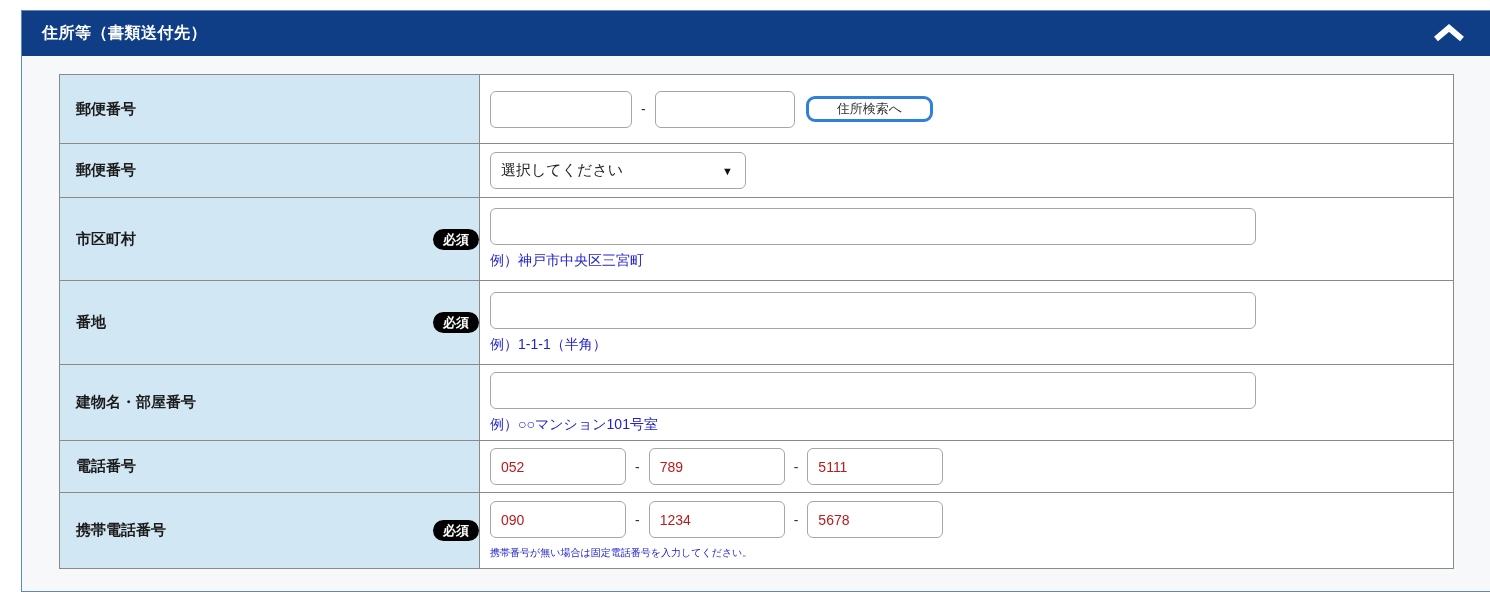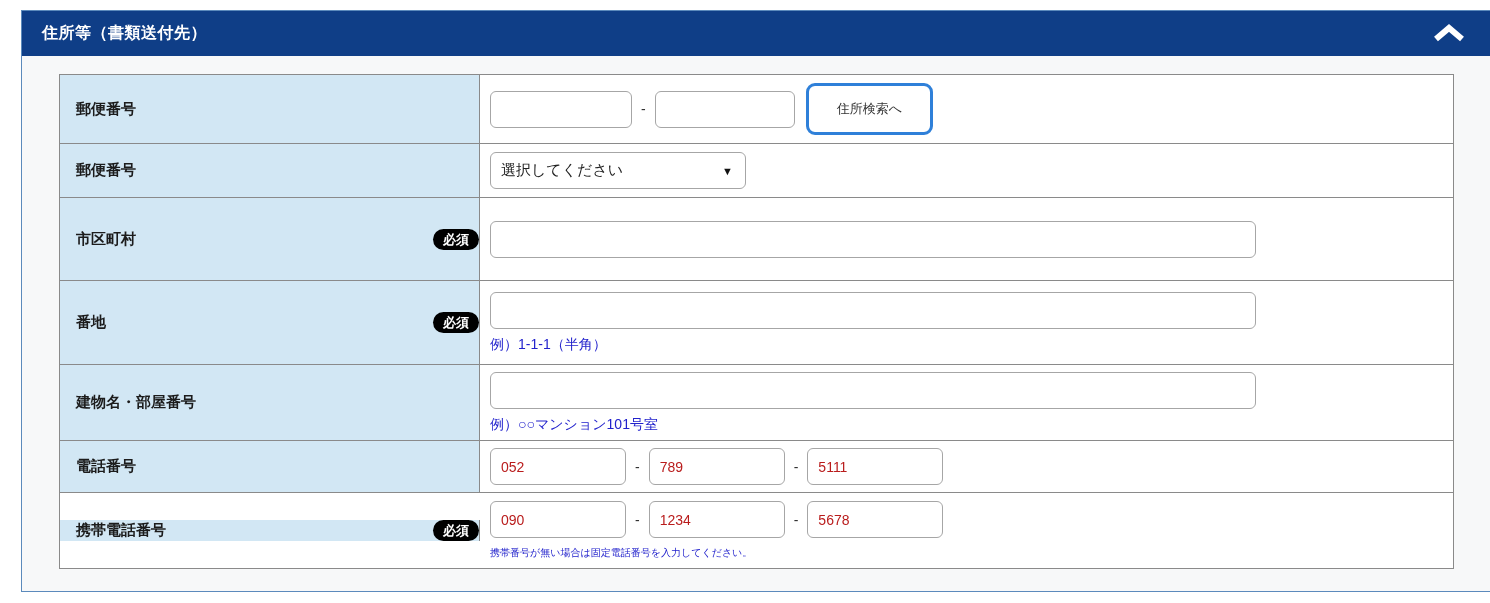--- a/index.html
+++ b/index.html
@@ -40,21 +40,21 @@
     position: absolute;
     left: 37px; top: 63px;
     width: 1395px;
     background: #ffffff;
     border: 1px solid #8a8a8a;
   }
   .row {
     display: flex;
     border-bottom: 1px solid #8a8a8a;
   }
-  .row:last-child { border-bottom: none; align-items: center; }
+  .row:last-child { border-bottom: none; }
   .r1 { height: 69px; }
   .r2 { height: 54px; }
   .r3 { height: 83px; }
   .r4 { height: 84px; }
   .r5 { height: 76px; }
   .r6 { height: 52px; }
   .r7 { height: 75px; }
   .label-cell {
     width: 420px;
     flex: 0 0 420px;
@@ -106,21 +106,21 @@
   .postal-input { width: 142px; }
   .phone-input { width: 136px; }
   .long-input { width: 766px; color: #333; }
   .dash {
     color: #333;
     font-size: 14px;
     margin: 0 9px;
   }
   .search-btn {
     margin-left: 11px;
-    height: 52px;
+    height: 26px;
     padding: 0 28px;
     background: #ffffff;
     border: 3px solid #2f80d9;
     border-radius: 9px;
     font-size: 13px;
     color: #333333;
     font-family: "Liberation Sans", "DejaVu Sans", sans-serif;
     cursor: pointer;
   }
   .select-box {
@@ -191,20 +191,21 @@
       </div>
     </div>
 
     <div class="row r3">
       <div class="label-cell">
         <span class="label-text">市区町村</span>
         <span class="badge">必須</span>
       </div>
       <div class="value-cell">
         <input class="box long-input" type="text" value="" style="">
+        <div class="hint">例）神戸市中央区三宮町</div>
       </div>
     </div>
 
     <div class="row r4">
       <div class="label-cell">
         <span class="label-text">番地</span>
         <span class="badge">必須</span>
       </div>
       <div class="value-cell">
         <input class="box long-input" type="text" value="" style="">

